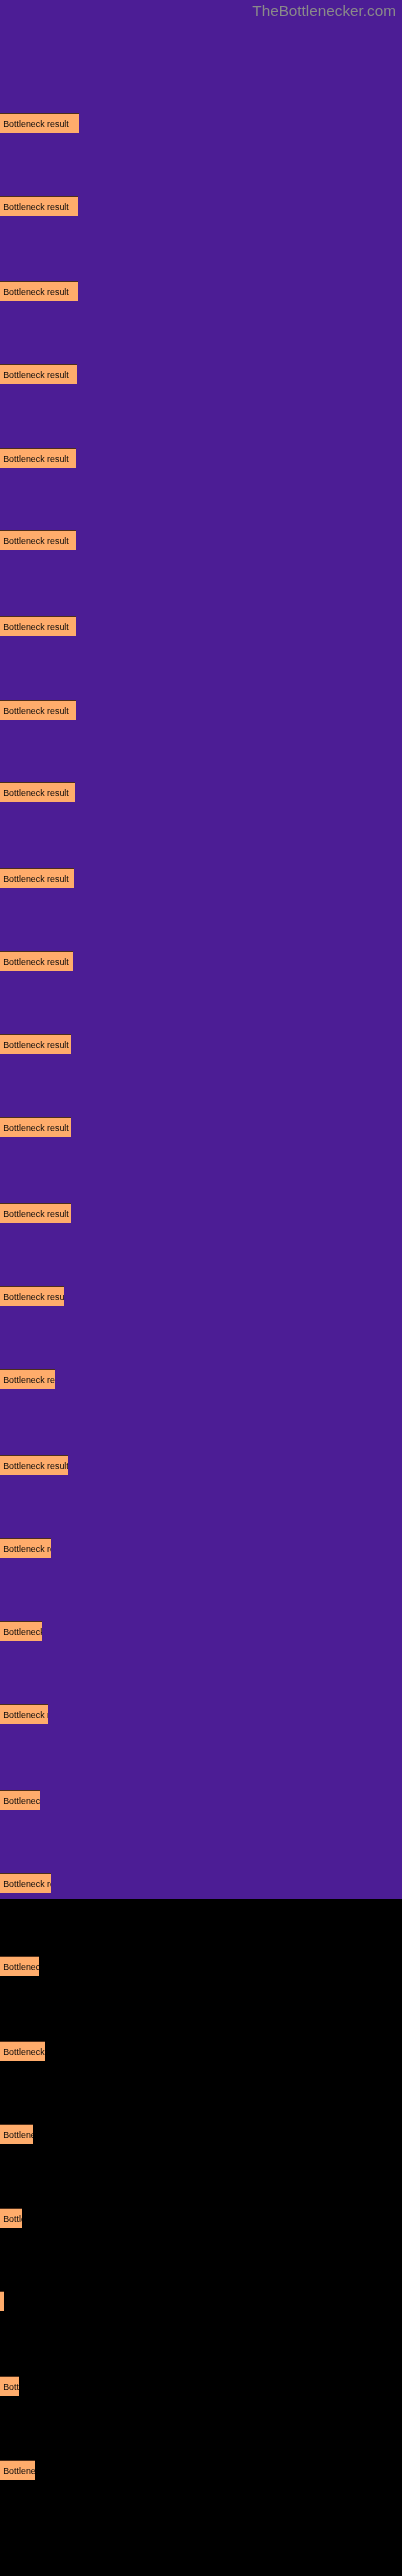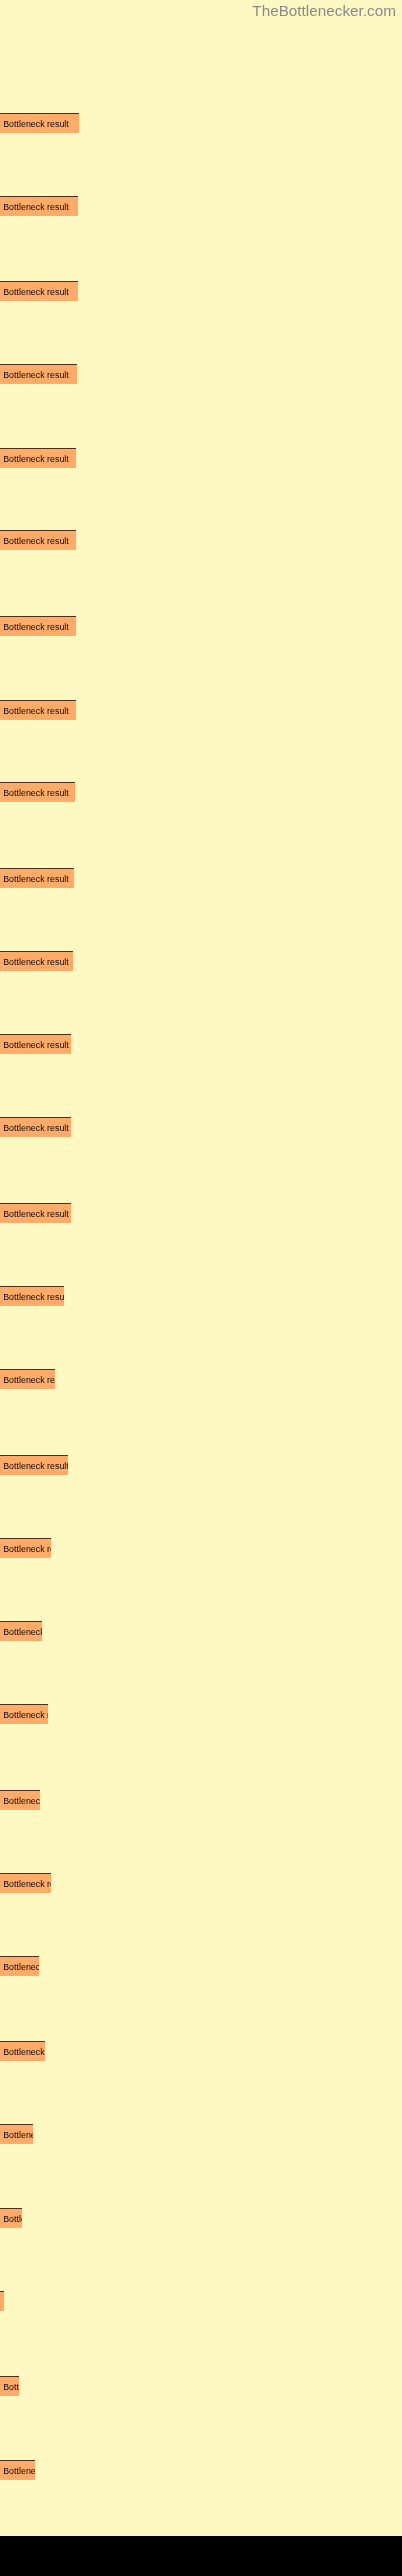--- a/index.html
+++ b/index.html
@@ -12,22 +12,22 @@
     width: 403px;
     height: 2576px;
     position: relative;
     overflow: hidden;
     font-family: "Liberation Sans", sans-serif;
   }
 
   .chart-root {
     position: relative;
     width: 403px;
-    height: 2536px;
-    background: #fef9c3;
+    height: 1899px;
+    background: #4c1d95;
   }
 
   .site-title {
     position: absolute;
     top: 0px;
     left: 0px;
     width: 396px;
     text-align: right;
     color: #8a8a8a;
     font-size: 15.3px;

